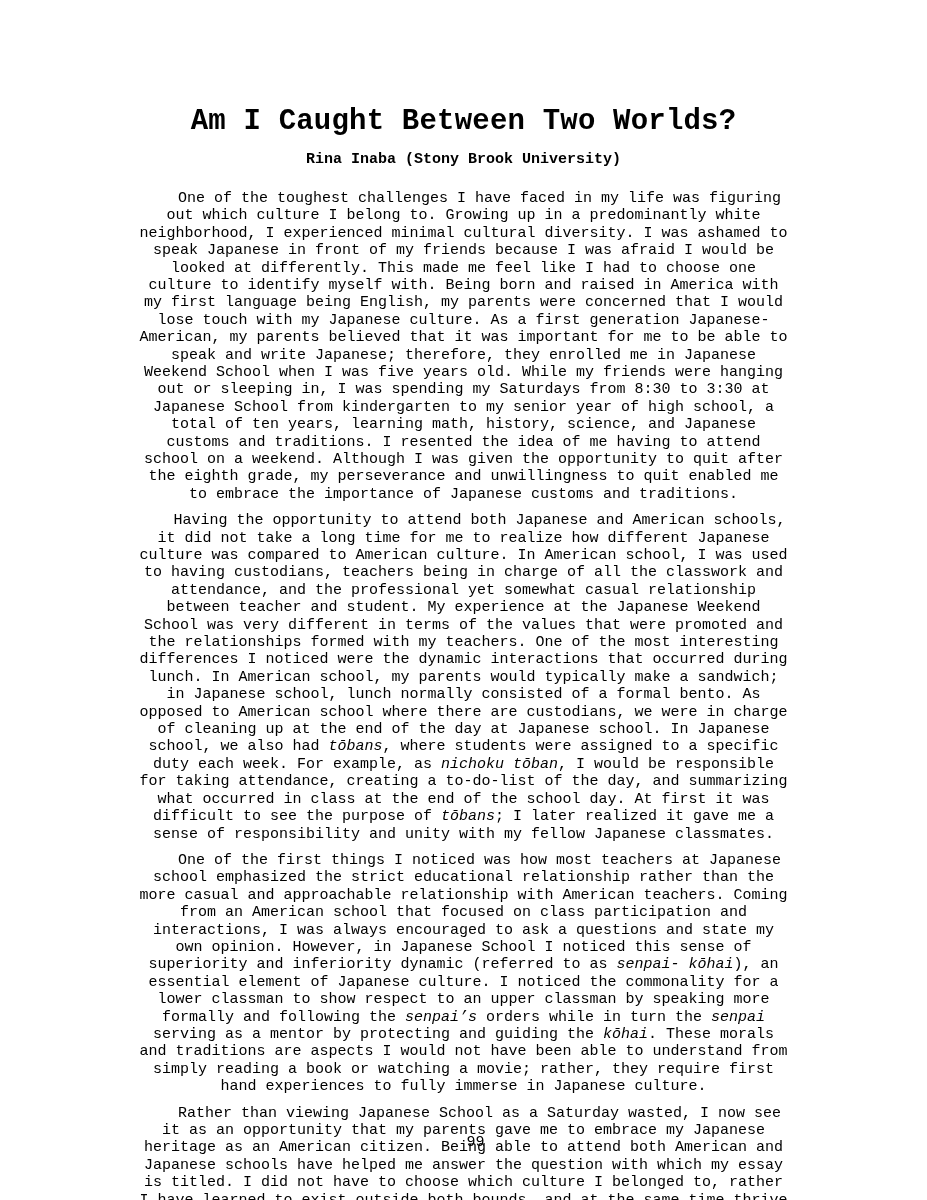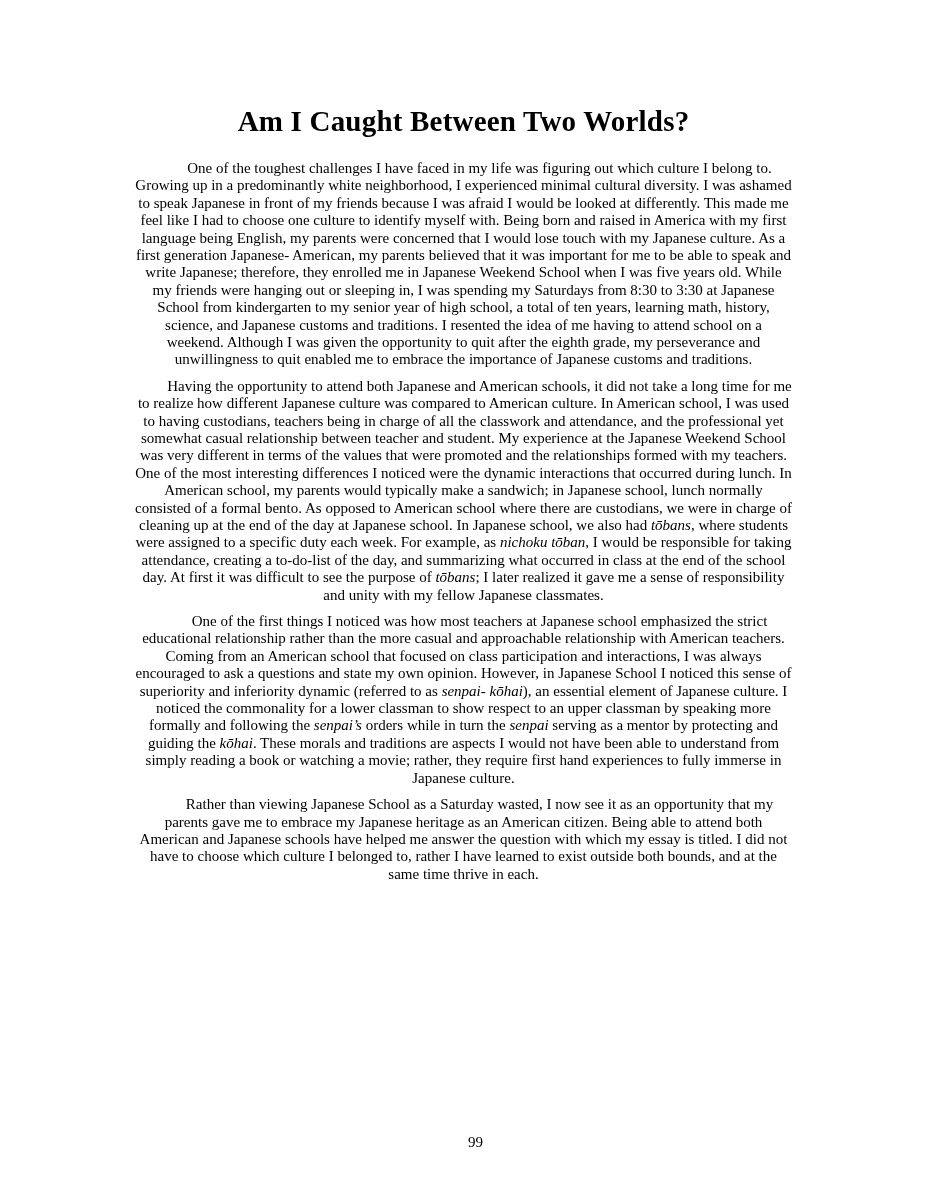--- a/index.html
+++ b/index.html
@@ -6,21 +6,21 @@
     margin: 0;
     padding: 0;
     background: #ffffff;
   }
   .page {
     position: relative;
     width: 927px;
     height: 1200px;
     background: #ffffff;
     color: #000000;
-    font-family: Liberation Serif, serif;
+    font-family: Liberation Mono, monospace;
     overflow: hidden;
   }
   .doc-title {
     padding-top: 106px;
     text-align: center;
     font-size: 29px;
     font-weight: bold;
     letter-spacing: 0.2px;
     line-height: 1.1;
   }
@@ -51,20 +51,21 @@
     width: 100%;
     text-align: center;
     font-size: 15px;
   }
 </style>
 </head>
 <body>
 
 <div class="page">
   <div class="doc-title">Am I Caught Between Two Worlds?</div>
+  <div class="doc-author">Rina Inaba (Stony Brook University)</div>
   <div class="essay-body">
       <p><span>One of the toughest challenges I have faced in my life was figuring out which culture I belong to. Growing up in a predominantly white neighborhood, I experienced minimal cultural diversity. I was ashamed to speak Japanese in front of my friends because I was afraid I would be looked at differently. This made me feel like I had to choose one culture to identify myself with. Being born and raised in America with my first language being English, my parents were concerned that I would lose touch with my Japanese culture. As a first generation Japanese- American, my parents believed that it was important for me to be able to speak and write Japanese; therefore, they enrolled me in Japanese Weekend School when I was five years old. While my friends were hanging out or sleeping in, I was spending my Saturdays from 8:30 to 3:30 at Japanese School from kindergarten to my senior year of high school, a total of ten years, learning math, history, science, and Japanese customs and traditions. I resented the idea of me having to attend school on a weekend. Although I was given the opportunity to quit after the eighth grade, my perseverance and unwillingness to quit enabled me to embrace the importance of Japanese customs and traditions.</span></p>
       <p><span>Having the opportunity to attend both Japanese and American schools, it did not take a long time for me to realize how different Japanese culture was compared to American culture. In American school, I was used to having custodians, teachers being in charge of all the classwork and attendance, and the professional yet somewhat casual relationship between teacher and student. My experience at the Japanese Weekend School was very different in terms of the values that were promoted and the relationships formed with my teachers. One of the most interesting differences I noticed were the dynamic interactions that occurred during lunch. In American school, my parents would typically make a sandwich; in Japanese school, lunch normally consisted of a formal bento. As opposed to American school where there are custodians, we were in charge of cleaning up at the end of the day at Japanese school. In Japanese school, we also had </span><i>tōbans</i><span>, where students were assigned to a specific duty each week. For example, as </span><i>nichoku tōban</i><span>, I would be responsible for taking attendance, creating a to-do-list of the day, and summarizing what occurred in class at the end of the school day. At first it was difficult to see the purpose of </span><i>tōbans</i><span>; I later realized it gave me a sense of responsibility and unity with my fellow Japanese classmates.</span></p>
       <p><span>One of the first things I noticed was how most teachers at Japanese school emphasized the strict educational relationship rather than the more casual and approachable relationship with American teachers. Coming from an American school that focused on class participation and interactions, I was always encouraged to ask a questions and state my own opinion. However, in Japanese School I noticed this sense of superiority and inferiority dynamic (referred to as </span><i>senpai- kōhai</i><span>), an essential element of Japanese culture. I noticed the commonality for a lower classman to show respect to an upper classman by speaking more formally and following the </span><i>senpai’s</i><span> orders while in turn the </span><i>senpai</i><span> serving as a mentor by protecting and guiding the </span><i>kōhai</i><span>. These morals and traditions are aspects I would not have been able to understand from simply reading a book or watching a movie; rather, they require first hand experiences to fully immerse in Japanese culture.</span></p>
       <p><span>Rather than viewing Japanese School as a Saturday wasted, I now see it as an opportunity that my parents gave me to embrace my Japanese heritage as an American citizen. Being able to attend both American and Japanese schools have helped me answer the question with which my essay is titled. I did not have to choose which culture I belonged to, rather I have learned to exist outside both bounds, and at the same time thrive in each.</span></p>
     </div>
   <div class="page-number">99</div>
 </div>
 
 </body></html>

